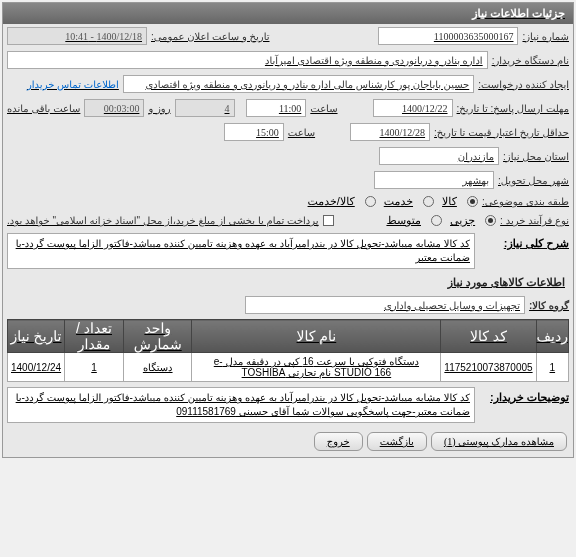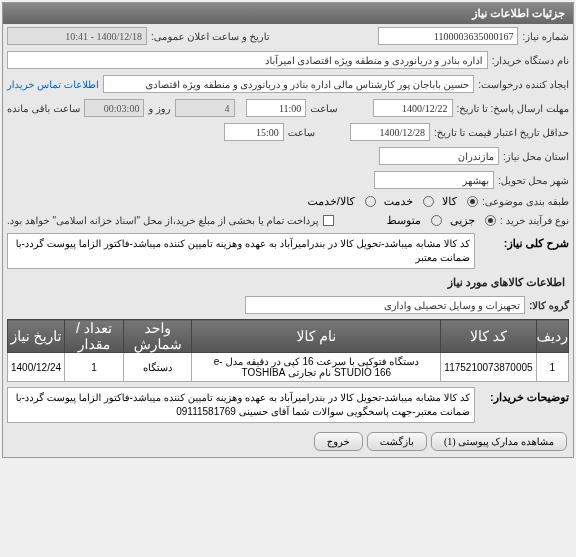--- a/index.html
+++ b/index.html
@@ -9,20 +9,21 @@
       background: #f0f0f0;
       direction: rtl;
       width: 576px;
       height: 557px;
       overflow: hidden;
     }
     .panel {
       background: #e8e8e8;
       border: 1px solid #999;
       margin: 2px;
+      text-decoration: underline;
     }
     .panel-header {
       background: linear-gradient(to bottom, #888, #666);
       color: #fff;
       padding: 4px 8px;
       font-size: 11px;
       font-weight: bold;
     }
     .form-row {
       display: flex;
@@ -48,20 +49,21 @@
       display: inline-flex;
       align-items: center;
     }
     .field-gray {
       background: #e0e0e0;
       color: #555;
       padding-left: 24px;
     }
     .field-blue {
       color: #0066cc;
+      margin-left: 20px;
     }
     .w60 { width: 60px; }
     .w80 { width: 80px; margin-left: 31px; }
     .w120 { width: 120px; }
     .w140 { width: 140px; }
     .w280 { width: 280px; }
     .w-full { flex: 1; }
     .textarea-field {
       background: #fff;
       border: 1px solid #aaa;

